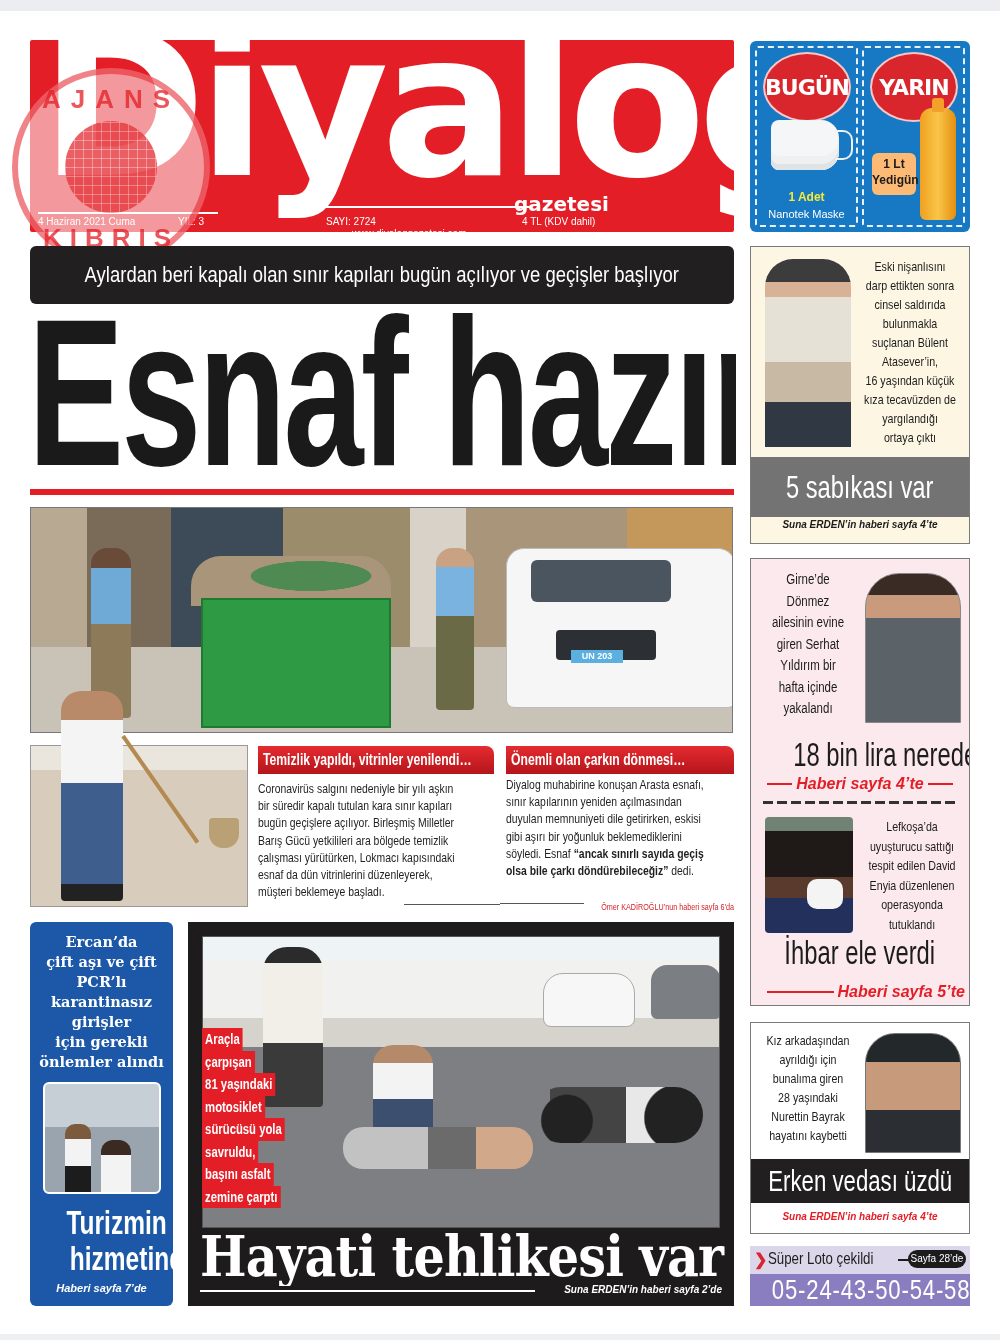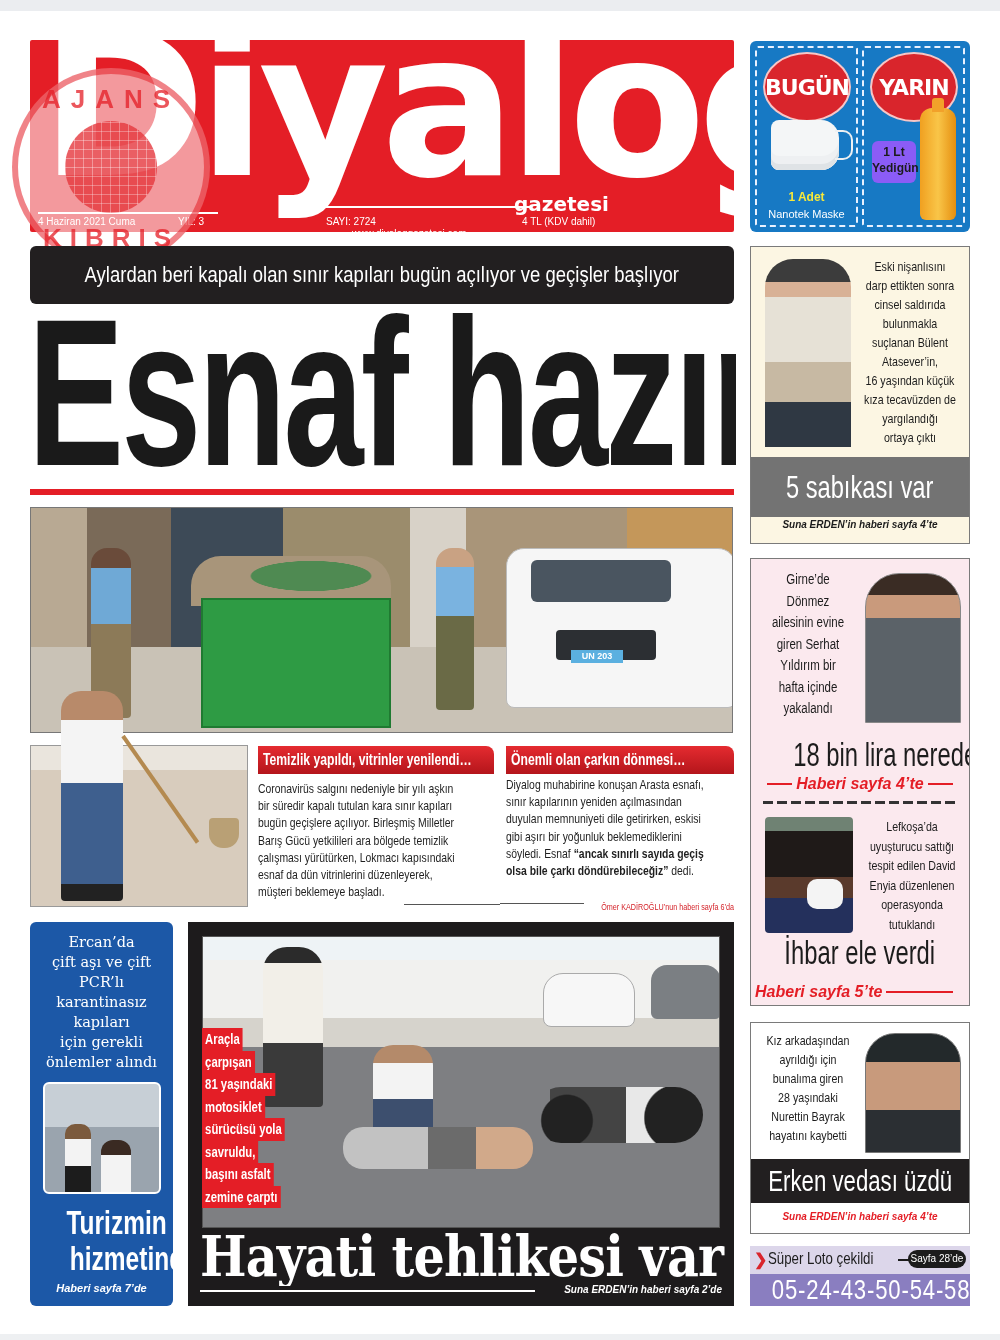--- a/index.html
+++ b/index.html
@@ -30,21 +30,21 @@
   
   .promo { left: 750px; top: 41px; width: 220px; height: 191px; background: #1779c4; border-radius: 6px; padding: 5px; display: flex; gap: 4px; }
   .promo-col { flex: 1; border: 2px dashed #e8f1ff; border-radius: 3px; position: relative; overflow: hidden; }
   .promo-badge { position: absolute; left: 6px; top: 4px; width: 88px; height: 70px; border-radius: 50%; background: #d9252c; border: 2px solid #f7c6c6; display: flex; align-items: center; justify-content: center; color: #fff; font-weight: bold; font-size: 22px; font-family: "DejaVu Sans", sans-serif; letter-spacing: -1px; }
   .promo-mask { position: absolute; left: 14px; top: 72px; width: 68px; height: 50px; background: #f4f6f7; border-radius: 8px 18px 18px 8px; box-shadow: inset 0 -6px 0 #dfe3e6, inset 0 -14px 0 #eef0f2; }
   .promo-mask::after { content: ""; position: absolute; right: -14px; top: 10px; width: 16px; height: 26px; border: 2px solid #eef0f2; border-left: none; border-radius: 0 10px 10px 0; }
   .promo-qty { position: absolute; left: 0; width: 100%; top: 142px; text-align: center; color: #f7e93a; font-weight: bold; font-size: 12px; }
   .promo-name { position: absolute; left: 0; width: 100%; top: 160px; text-align: center; color: #fff; font-size: 11px; }
   .promo-bottle { position: absolute; left: 56px; top: 60px; width: 36px; height: 112px; background: linear-gradient(90deg, #f0a020, #f9c548 50%, #e58f10); border-radius: 12px 12px 6px 6px; }
   .promo-bottle::before { content: ""; position: absolute; left: 12px; top: -10px; width: 12px; height: 14px; background: #f2a12a; border-radius: 3px 3px 0 0; }
-  .promo-tag { position: absolute; left: 8px; top: 93px; width: 44px; height: 42px; background: #8b5cf6; border-radius: 6px; color: #1b1b1b; font-size: 12px; font-weight: bold; text-align: center; padding-top: 4px; line-height: 1.3; }
+  .promo-tag { position: absolute; left: 8px; top: 105px; width: 44px; height: 42px; background: #fdba74; border-radius: 6px; color: #1b1b1b; font-size: 12px; font-weight: bold; text-align: center; padding-top: 4px; line-height: 1.3; }
 
   
   .deck { left: 30px; top: 246px; width: 704px; height: 58px; background: #221f20; border-radius: 6px; color: #fff; display: flex; align-items: center; justify-content: center; overflow: hidden; }
   .deck span { font-size: 22px; white-space: nowrap; transform: scaleX(0.84); display: inline-block; }
 
   
   .headline { left: 28px; top: 300px; width: 708px; height: 190px; overflow: hidden; }
   .headline span { font-family: "Liberation Sans", sans-serif; font-weight: bold; font-size: 200px; color: #1a1a1a; letter-spacing: -4px; display: inline-block; transform: scale(0.72, 1.05); transform-origin: left top; white-space: nowrap; line-height: 1; margin-top: -12px; }
   .hl-rule { left: 30px; top: 489px; width: 704px; height: 6px; background: #e41e26; }
 
@@ -71,21 +71,21 @@
   
   .sub-hd { height: 28px; background: linear-gradient(180deg, #e52b30, #b4151b); color: #fff; border-radius: 0 8px 0 0; display: flex; align-items: center; padding-left: 5px; overflow: hidden; }
   .sub-hd span { font-size: 16px; font-weight: bold; white-space: nowrap; transform: scaleX(0.76); transform-origin: left center; display: inline-block; }
   .sub-body { color: #1f1f1f; font-size: 13px; line-height: 17.2px; }
   .sub-body .line { white-space: nowrap; transform: scaleX(0.8); transform-origin: left center; display: block; }
   .sub-body b { font-weight: bold; }
   .byline { color: #d42229; font-size: 9px; white-space: nowrap; transform: scaleX(0.8); transform-origin: right center; display: inline-block; }
 
   
   .bluebox { left: 30px; top: 922px; width: 143px; height: 384px; background: #1c58a7; border-radius: 6px; color: #fff; }
-  .bb-text { position: absolute; left: 0; top: 10px; width: 143px; text-align: center; font-family: "DejaVu Serif", serif; font-weight: normal; font-size: 14.5px; line-height: 20px; }
+  .bb-text { position: absolute; left: 0; top: 10px; width: 143px; text-align: center; font-family: "DejaVu Serif", serif; font-weight: bold; font-size: 14.5px; line-height: 20px; }
   .bb-photo { position: absolute; left: 13px; top: 160px; width: 118px; height: 112px; border-radius: 6px; border: 2px solid #fff; background:
     linear-gradient(180deg, #c7cfd6 0 40%, #9aa4ae 40% 100%); overflow: hidden; }
   .bb-p1 { left: 20px; top: 40px; width: 26px; height: 70px; background: linear-gradient(180deg, #7b5a3d 0 22%, #f3f3f3 22% 60%, #1c1c1c 60%); border-radius: 10px 10px 0 0; }
   .bb-p2 { left: 56px; top: 56px; width: 30px; height: 56px; background: linear-gradient(180deg, #3a2a22 0 26%, #f3f3f3 26%); border-radius: 12px 12px 0 0; }
   .bb-head { position: absolute; left: 0; top: 282px; width: 143px; text-align: center; font-weight: bold; font-size: 34px; line-height: 36px; margin-left: 15px; }
   .bb-head span { display: inline-block; transform: scaleX(0.72); white-space: nowrap; }
   .bb-foot { position: absolute; left: 0; top: 360px; width: 143px; text-align: center; font-weight: bold; font-size: 11px; font-style: italic; }
 
   
   .accbox { left: 188px; top: 922px; width: 546px; height: 384px; background: #1d1b1c; }
@@ -238,21 +238,21 @@
   <span class="abs" style="left:0; top:7px; width:84px; height:1px; background:#555;"></span>
   <span class="byline">Ömer KADİROĞLU’nun haberi sayfa 6’da</span>
 </div>
 
 <div class="abs bluebox">
   <div class="bb-text">
     <div>Ercan’da</div>
     <div>çift aşı ve çift</div>
     <div>PCR’lı</div>
     <div>karantinasız</div>
-    <div>kapıları</div>
+    <div>girişler</div>
     <div>için gerekli</div>
     <div>önlemler alındı</div>
   </div>
   <div class="bb-photo">
     <div class="abs bb-p1"></div>
     <div class="abs bb-p2"></div>
   </div>
   <div class="bb-head">
     <span>Turizmin</span><br>
     <span>hizmetinde</span>
@@ -332,21 +332,21 @@
     <span class="l">uyuşturucu sattığı</span>
     <span class="l">tespit edilen David</span>
     <span class="l">Enyia düzenlenen</span>
     <span class="l">operasyonda</span>
     <span class="l">tutuklandı</span>
   </div>
   <div class="abs rb2-head2">
     <span>İhbar ele verdi</span>
   </div>
   <div class="rb-rule-red" style="left:16px; top:432px; width:186px;"></div>
-  <div class="abs" style="left:0; top:424px; width:218px; text-align:left;">
+  <div class="abs" style="left:0; top:424px; width:218px; text-align:right;">
     <span class="rb-red-by" style="position:static; background:#fbe9ee;">Haberi sayfa 5’te</span>
   </div>
 </div>
 
 <div class="abs rbox rb3">
   <div class="rb-text" style="left:0; top:8px; width:114px; font-size:13px; line-height:19px;">
     <span class="l">Kız arkadaşından</span>
     <span class="l">ayrıldığı için</span>
     <span class="l">bunalıma giren</span>
     <span class="l">28 yaşındaki</span>

